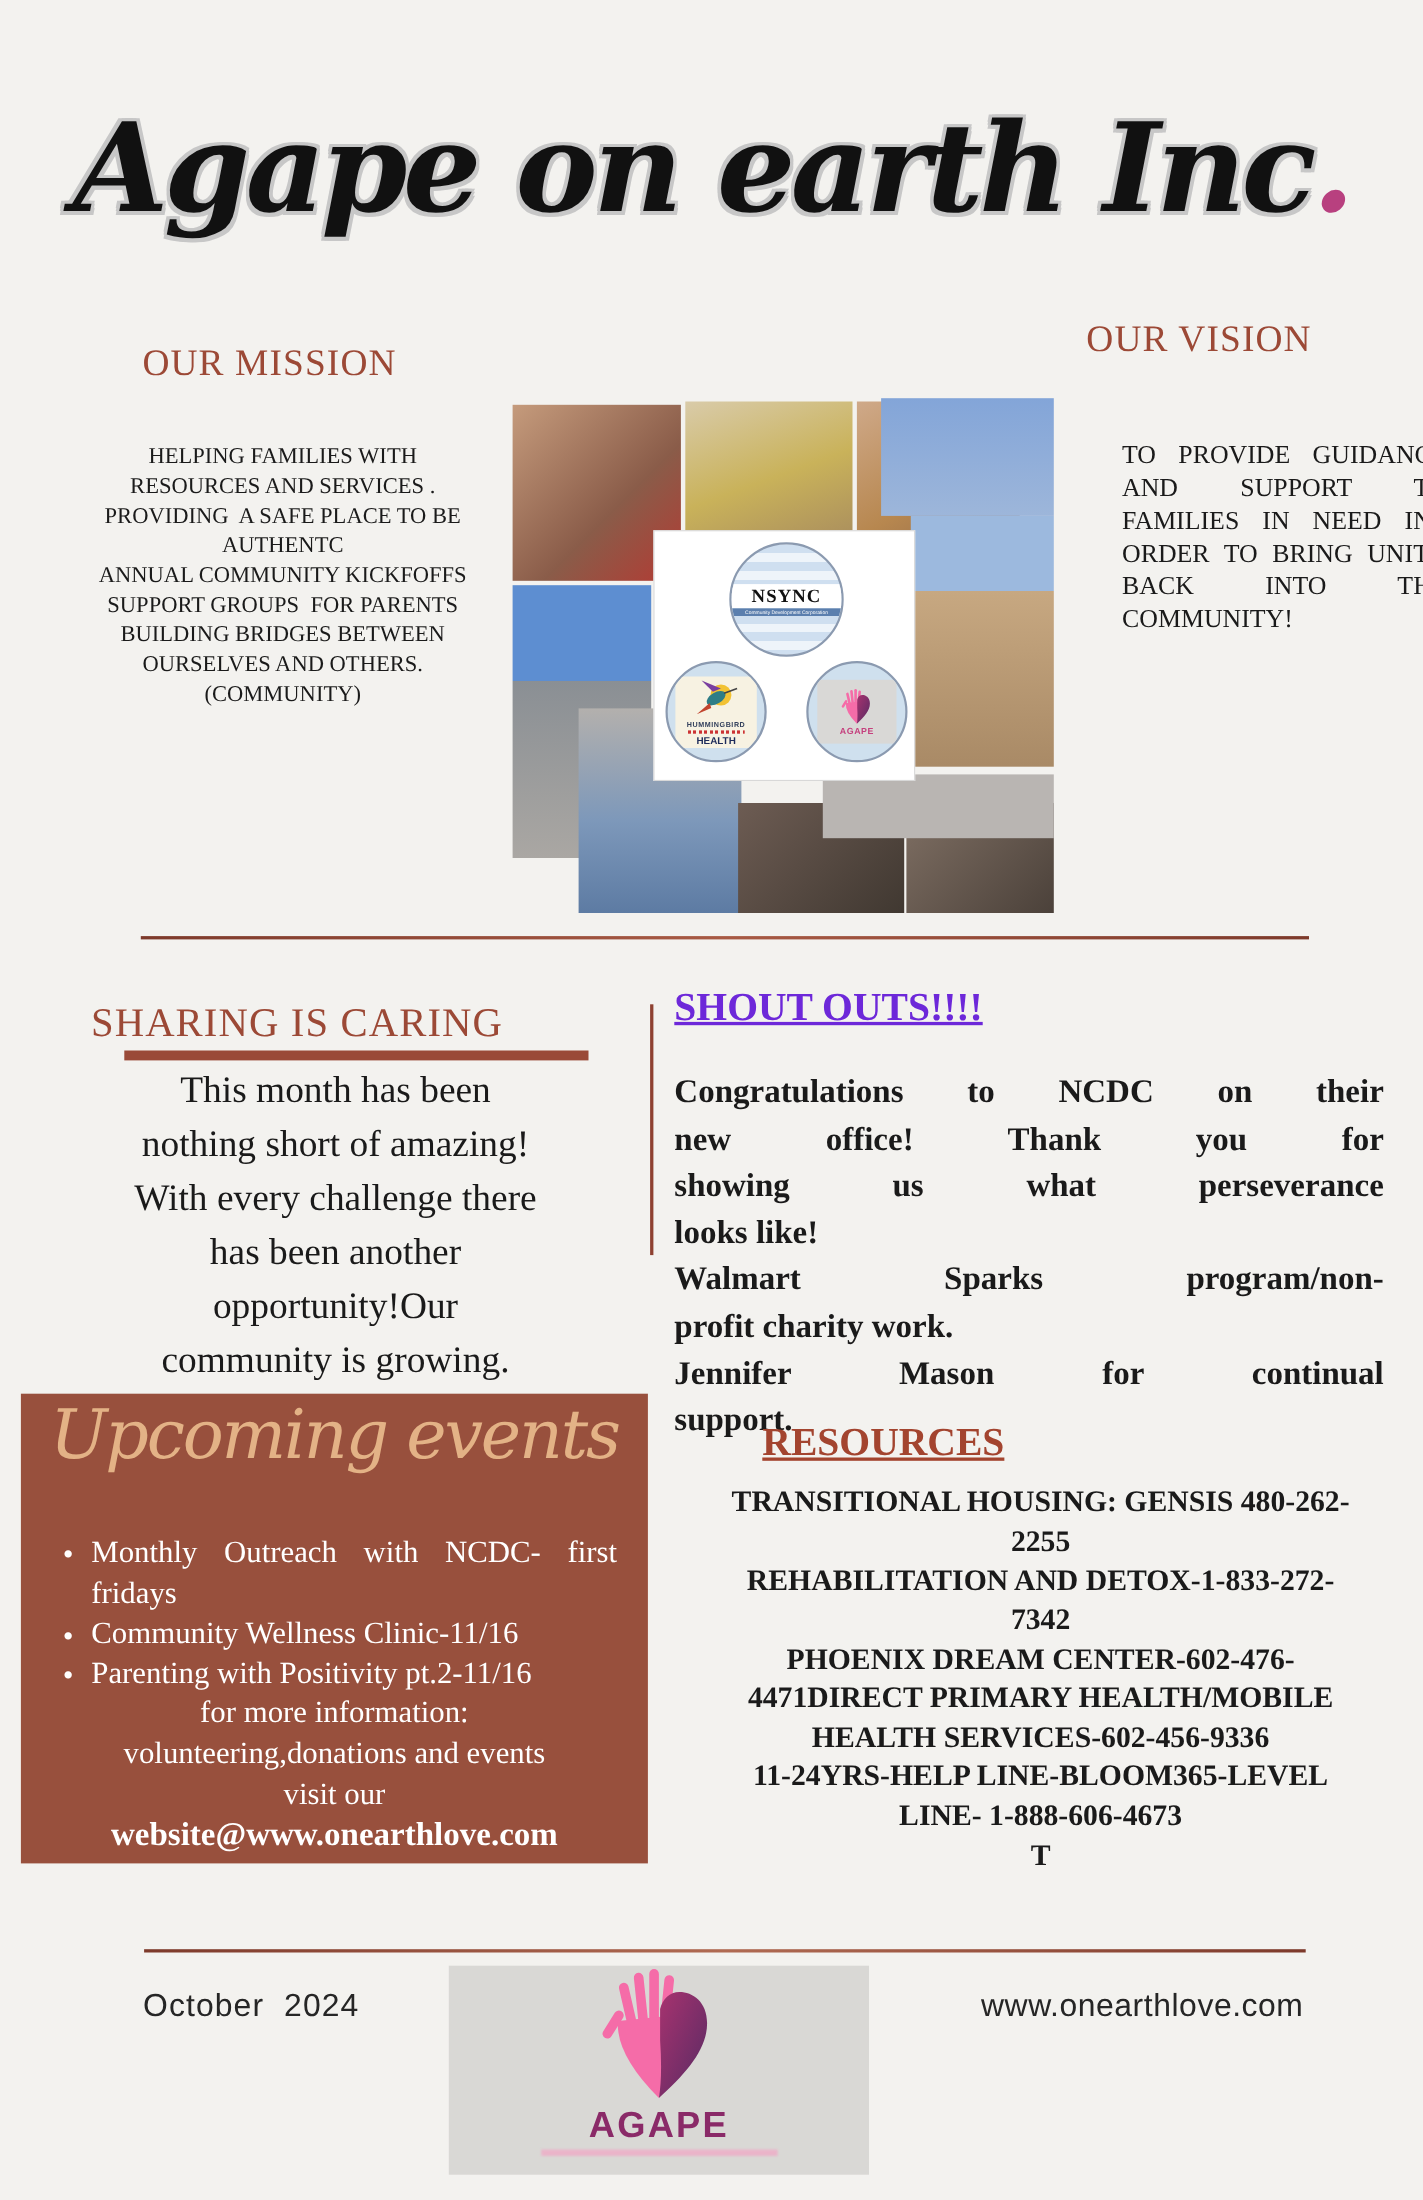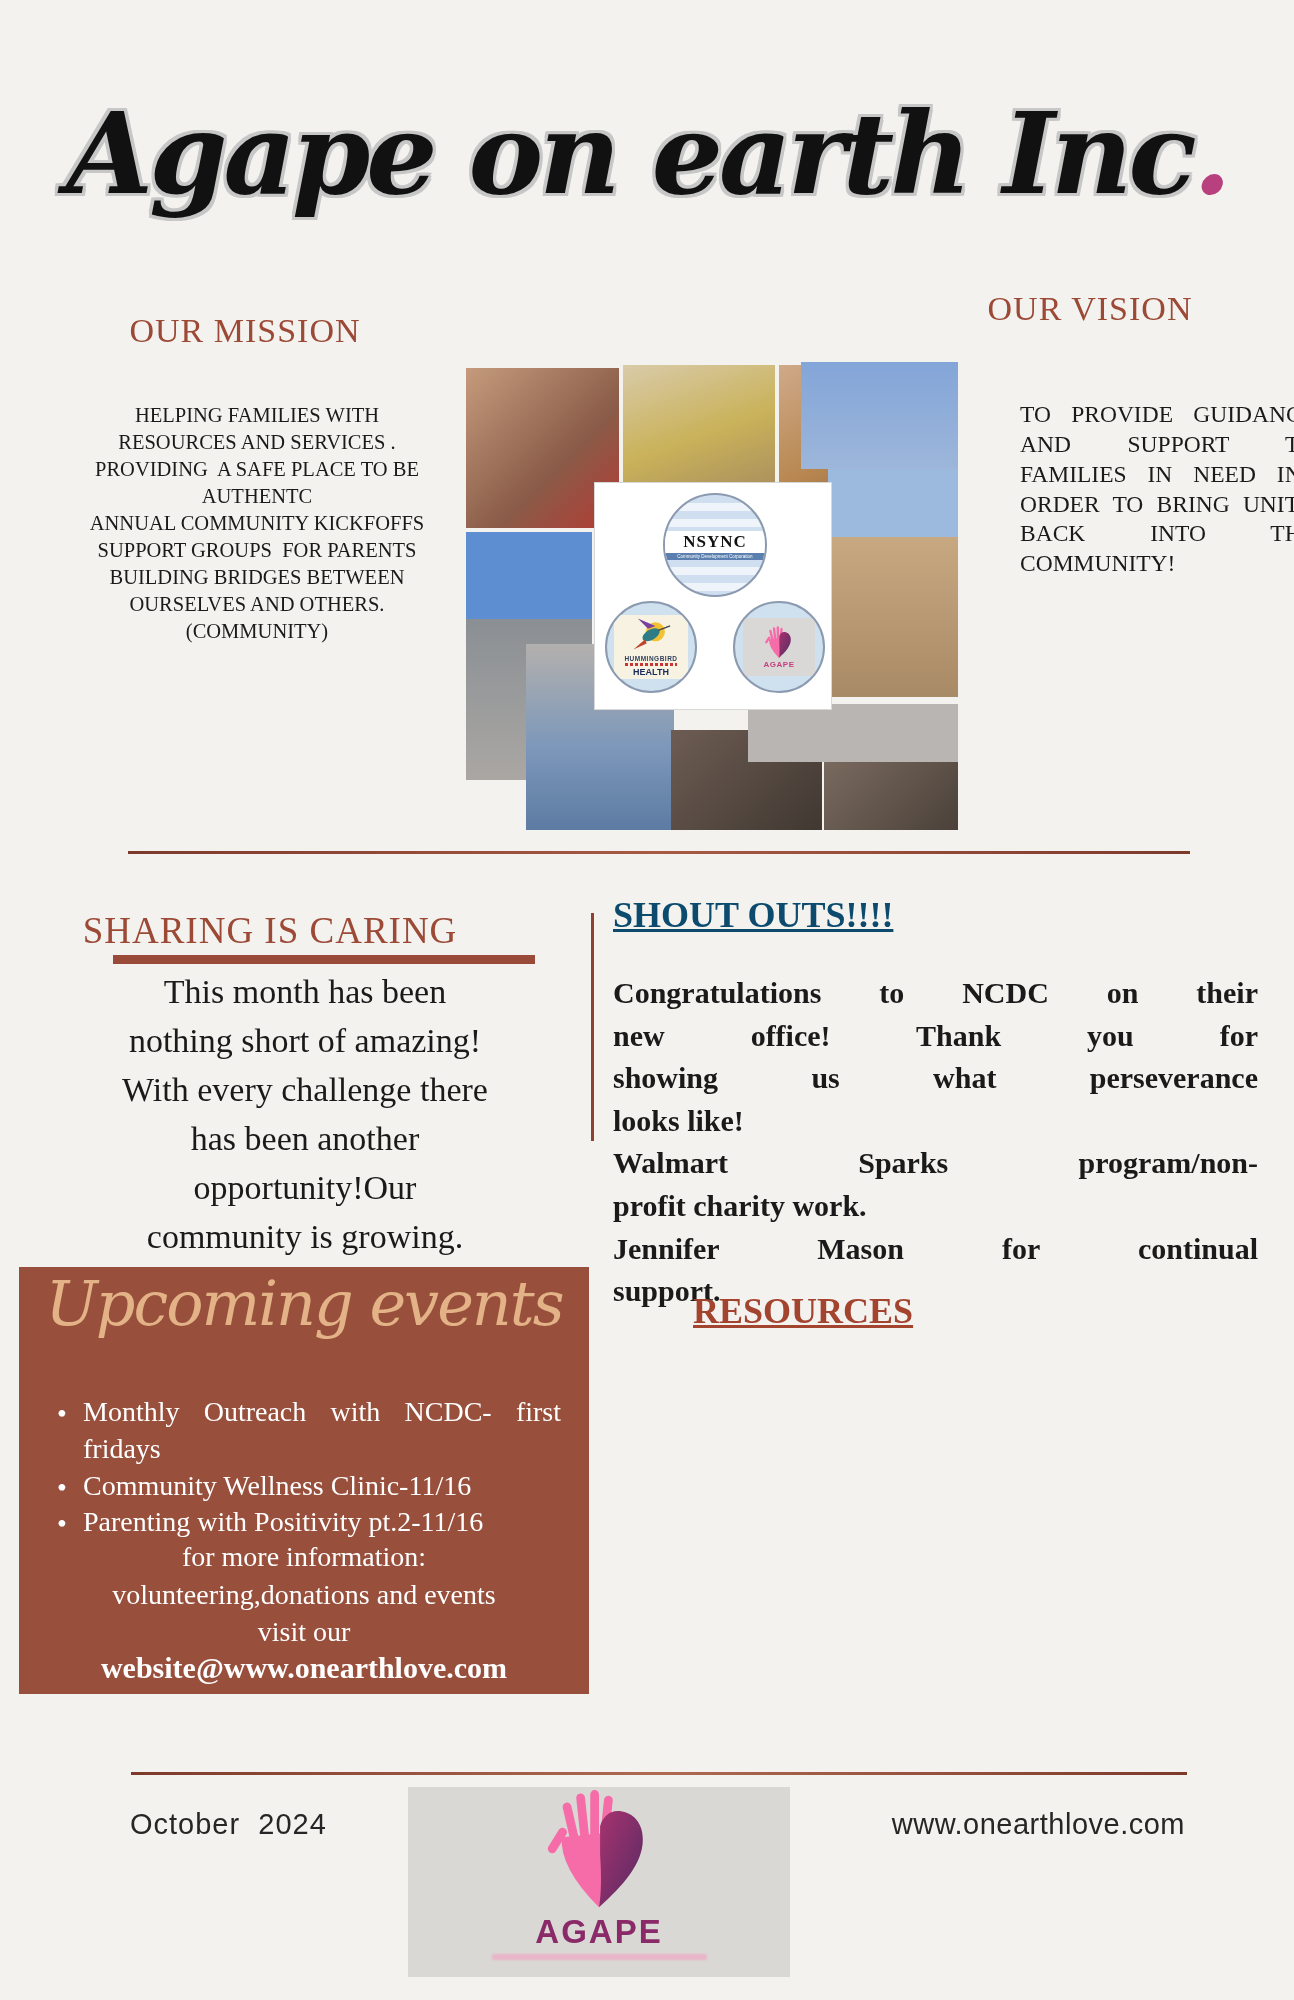--- a/index.html
+++ b/index.html
@@ -12,21 +12,21 @@
          font-family:"DejaVu Serif", serif;font-style:italic;font-weight:700;
          font-size:112px;letter-spacing:-4px;color:#111;
          text-shadow:3px 3px 0 #c7c7c7,-3px -3px 0 #c7c7c7,3px -3px 0 #c7c7c7,-3px 3px 0 #c7c7c7,0 3px 0 #c7c7c7,0 -3px 0 #c7c7c7,3px 0 0 #c7c7c7,-3px 0 0 #c7c7c7;}
   .title .dot{color:#b8407f;text-shadow:none;}
 
   
   .brick-h{color:#9c4936;text-align:center;letter-spacing:1px;}
   .mission-h{left:65px;top:312px;width:360px;font-size:34px;}
   .vision-h{left:940px;top:290px;width:300px;font-size:34px;}
   .sharing-h{left:35px;top:909px;width:470px;font-size:37px;}
-  .shout-h{left:613px;top:894px;width:400px;font-size:36px;font-weight:bold;text-decoration:underline;color:#0c4a6e;}
+  .shout-h{left:613px;top:894px;width:400px;font-size:36px;font-weight:bold;text-decoration:underline;color:#6d28d9;}
   .res-h{left:693px;top:1290px;width:400px;font-size:36px;font-weight:bold;text-decoration:underline;color:#a3442f;}
 
   
   .prewrap{white-space:pre-wrap;}
   .mission-b{left:58px;top:402px;width:398px;font-size:20.5px;line-height:1.32;text-align:center;}
   .vision-b{left:982px;top:400px;width:296px;font-size:23.5px;line-height:1.27;text-align:justify;margin-left:38px;}
   .sharing-b{left:22px;top:968px;width:566px;font-size:34px;line-height:1.44;text-align:center;}
   .sharing-bar{left:113px;top:955px;width:422px;height:9px;background:#9a4a38;}
   .shout-b{left:613px;top:944px;width:645px;font-size:30px;font-weight:bold;line-height:1.42;margin-top:28px;}
   .jfull{text-align:justify;text-align-last:justify;}
@@ -181,20 +181,30 @@
     <div class="jfull">new office! Thank you for</div>
     <div class="jfull">showing us what perseverance</div>
     <div class="jend">looks like!</div>
     <div class="jfull">Walmart Sparks program/non-</div>
     <div class="jend">profit charity work.</div>
     <div class="jfull">Jennifer Mason for continual</div>
     <div class="jend">support.</div>
   </div>
 
   <div class="abs res-h">RESOURCES</div>
+  <div class="abs res-b prewrap">TRANSITIONAL HOUSING: GENSIS 480-262-
+2255
+REHABILITATION AND DETOX-1-833-272-
+7342
+PHOENIX DREAM CENTER-602-476-
+4471DIRECT PRIMARY HEALTH/MOBILE
+HEALTH SERVICES-602-456-9336
+11-24YRS-HELP LINE-BLOOM365-LEVEL
+LINE- 1-888-606-4673
+T</div>
 
   <div class="abs ebox">
     <div class="script">Upcoming events</div>
     <div class="bullet" style="top:131px;">•</div>
     <div class="eline jfull" style="top:131px;">Monthly Outreach with NCDC- first</div>
     <div class="eline" style="top:168px;">fridays</div>
     <div class="bullet" style="top:205px;">•</div>
     <div class="eline" style="top:205px;">Community Wellness Clinic-11/16</div>
     <div class="bullet" style="top:241px;">•</div>
     <div class="eline" style="top:241px;">Parenting with Positivity pt.2-11/16</div>

